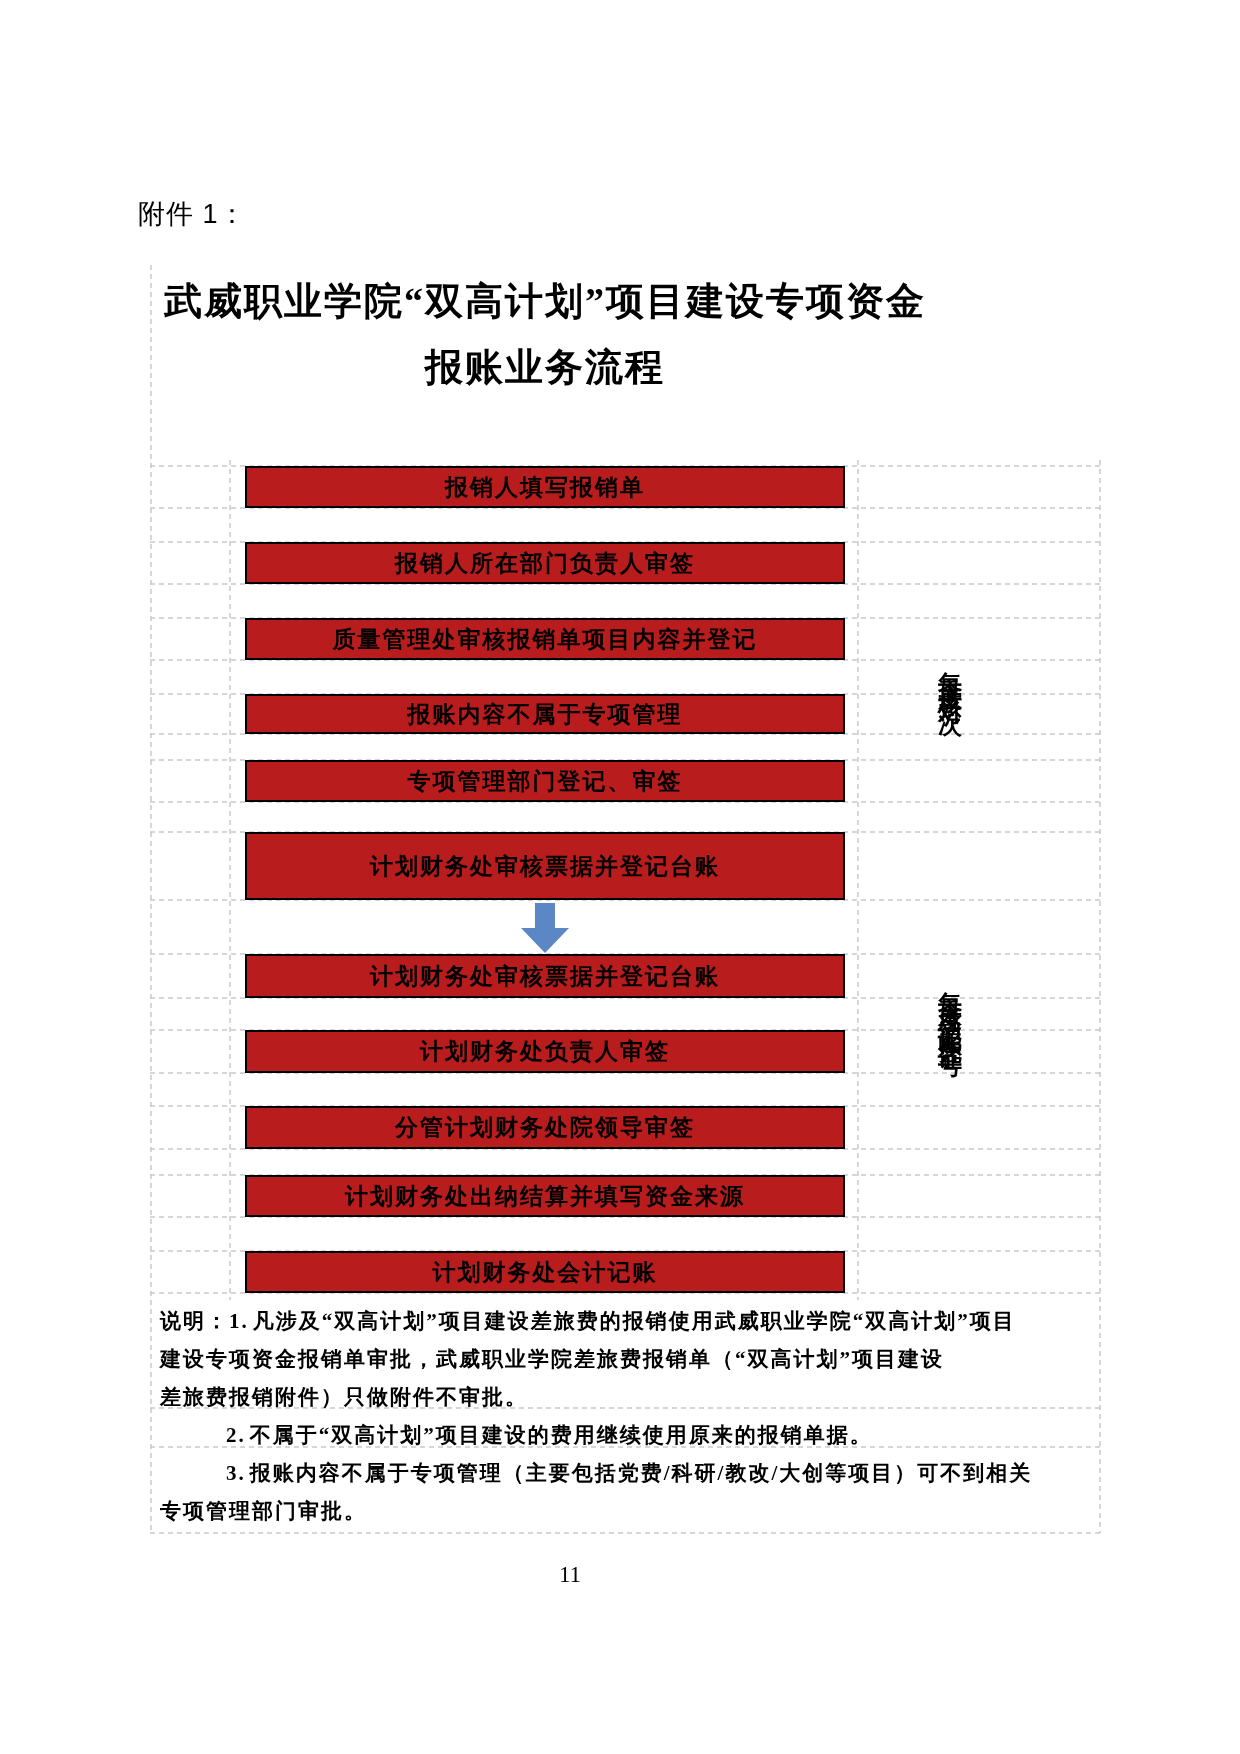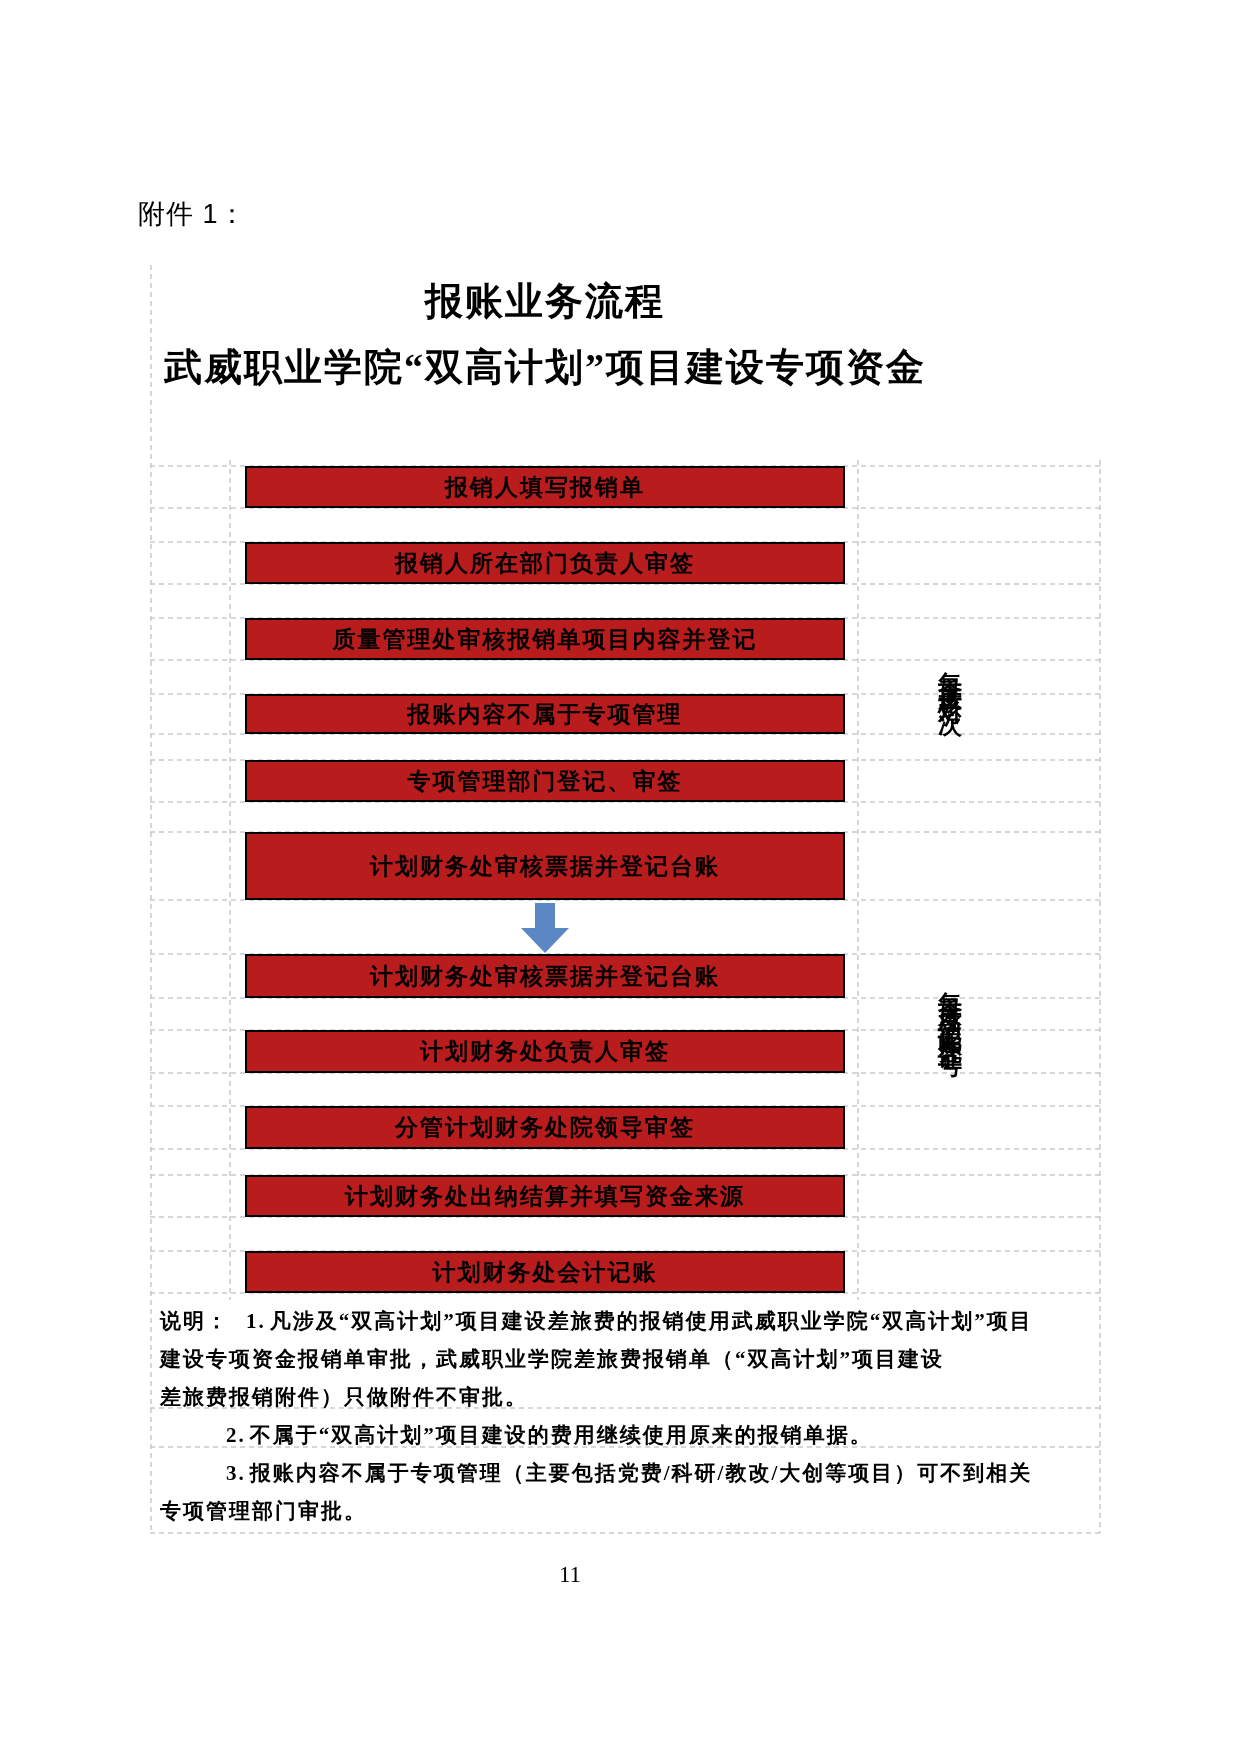--- a/index.html
+++ b/index.html
@@ -44,21 +44,21 @@
     font-weight:700;font-size:24px;letter-spacing:7px;line-height:32px;
   }
   .vlabel-1{top:652px;}
   .vlabel-2{top:972px;}
 
   
   .notes{left:160px;top:1302px;width:960px;
     font-family:"Liberation Serif","DejaVu Serif",serif;
     font-weight:700;font-size:21px;letter-spacing:2px;line-height:38px;}
   .note-line{white-space:nowrap;}
-  .note-label{margin-right:17px;}
+  .note-label{margin-right:0;}
   .note-num{margin-right:4px;}
   .ind-num{margin-left:66px;}
   .ind-cont{}
 
   
   .pagenum{left:0;top:1562px;width:1140px;text-align:center;
     font-family:"Liberation Serif","DejaVu Serif",serif;font-size:23px;}
 </style>
 </head>
 <body>
@@ -93,22 +93,22 @@
     <line x1="150" y1="1293" x2="1100" y2="1293"></line>
     <line x1="150" y1="1408" x2="1100" y2="1408"></line>
     <line x1="150" y1="1447" x2="1100" y2="1447"></line>
     <line x1="150" y1="1533" x2="1100" y2="1533"></line>
   </g>
 </svg>
 
 <div class="abs attachment">附件 1：</div>
 
 <div class="abs title-wrap">
+  <div>武威职业学院“双高计划”项目建设专项资金</div>
   <div>报账业务流程</div>
-  <div>武威职业学院“双高计划”项目建设专项资金</div>
 </div>
 
 <div class="flow-box" style="top:466px;height:42px;">报销人填写报销单</div>
 <div class="flow-box" style="top:542px;height:42px;">报销人所在部门负责人审签</div>
 <div class="flow-box" style="top:618px;height:42px;">质量管理处审核报销单项目内容并登记</div>
 <div class="flow-box" style="top:694px;height:40px;">报账内容不属于专项管理</div>
 <div class="flow-box" style="top:760px;height:42px;">专项管理部门登记、审签</div>
 <div class="flow-box" style="top:832px;height:68px;">计划财务处审核票据并登记台账</div>
 <div class="flow-box" style="top:954px;height:44px;">计划财务处审核票据并登记台账</div>
 <div class="flow-box" style="top:1030px;height:43px;">计划财务处负责人审签</div>

